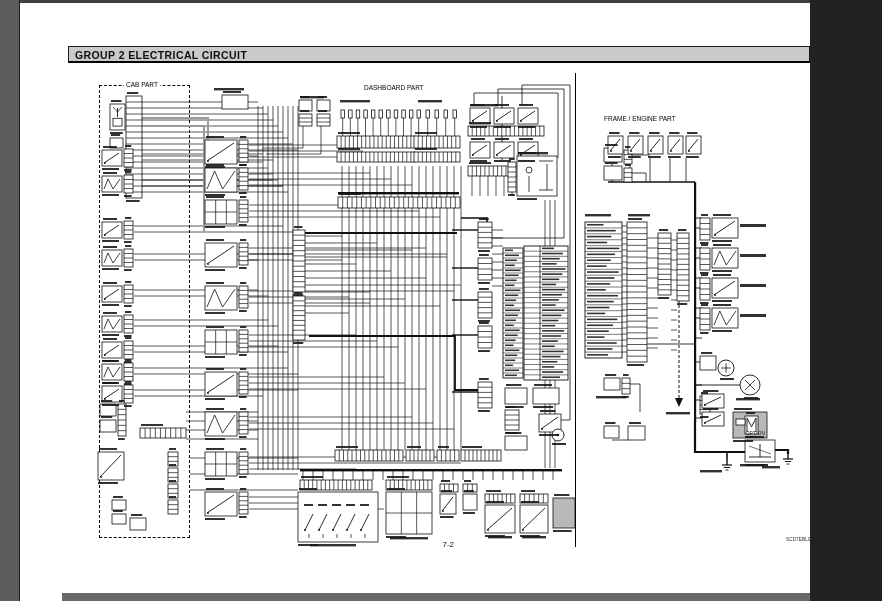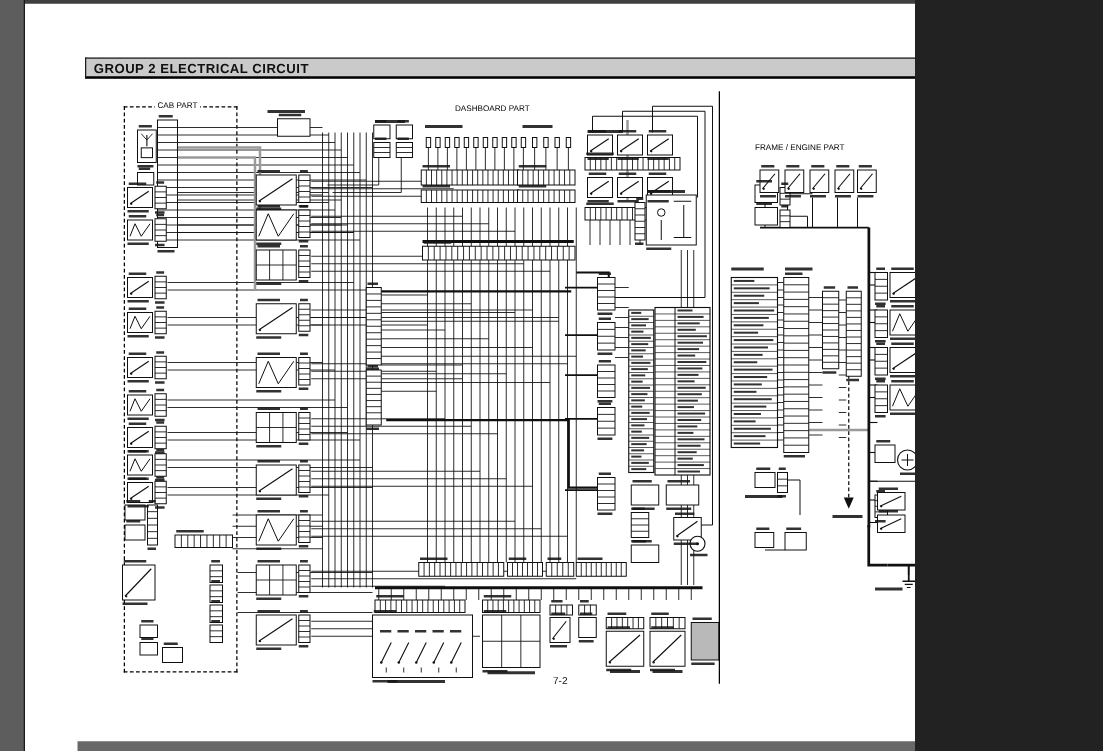--- a/index.html
+++ b/index.html
@@ -1,16 +1,16 @@
 <!DOCTYPE html>
 <html style="--frame-gray: #686868; --header-bar: #cacaca; --page-bg: #ffffff; --line: #101010;"><head>
 <meta charset="utf-8">
 <style>
   html,body{margin:0;padding:0;background:#222;}
-  #stage{position:relative;width:732px;height:601px;background:var(--page-bg,#fff);overflow:hidden;
+  #stage{position:relative;width:810px;height:601px;background:var(--page-bg,#fff);overflow:hidden;
          font-family:"Liberation Sans",sans-serif;text-decoration:underline;}
   .topstrip{position:absolute;left:0;top:0;width:882px;height:3px;background:#3f3f3f;}
   .sidebar-l{position:absolute;left:0;top:0;width:19px;height:601px;background:#5d5d5d;border-right:1px solid #1a1a1a;}
   .sidebar-r{position:absolute;left:859px;top:0;width:23px;height:601px;background:var(--frame-gray,#686868);border-left:1px solid #2a2a2a;}
   .bottomstrip{position:absolute;left:62px;top:593px;width:797px;height:8px;background:var(--frame-gray,#686868);}
   .headerbar{position:absolute;left:68px;top:46px;width:742px;height:17px;background:var(--header-bar,#cacaca);
              border:1px solid #1c1c1c;border-bottom:2px solid #000;
              font-size:10.5px;font-weight:600;letter-spacing:.4px;color:#101010;
              line-height:17px;padding-left:6px;box-sizing:border-box;white-space:nowrap;}
   .cabbox{position:absolute;left:99px;top:85px;width:89px;height:451px;border:1px dashed #000;z-index:0;}

